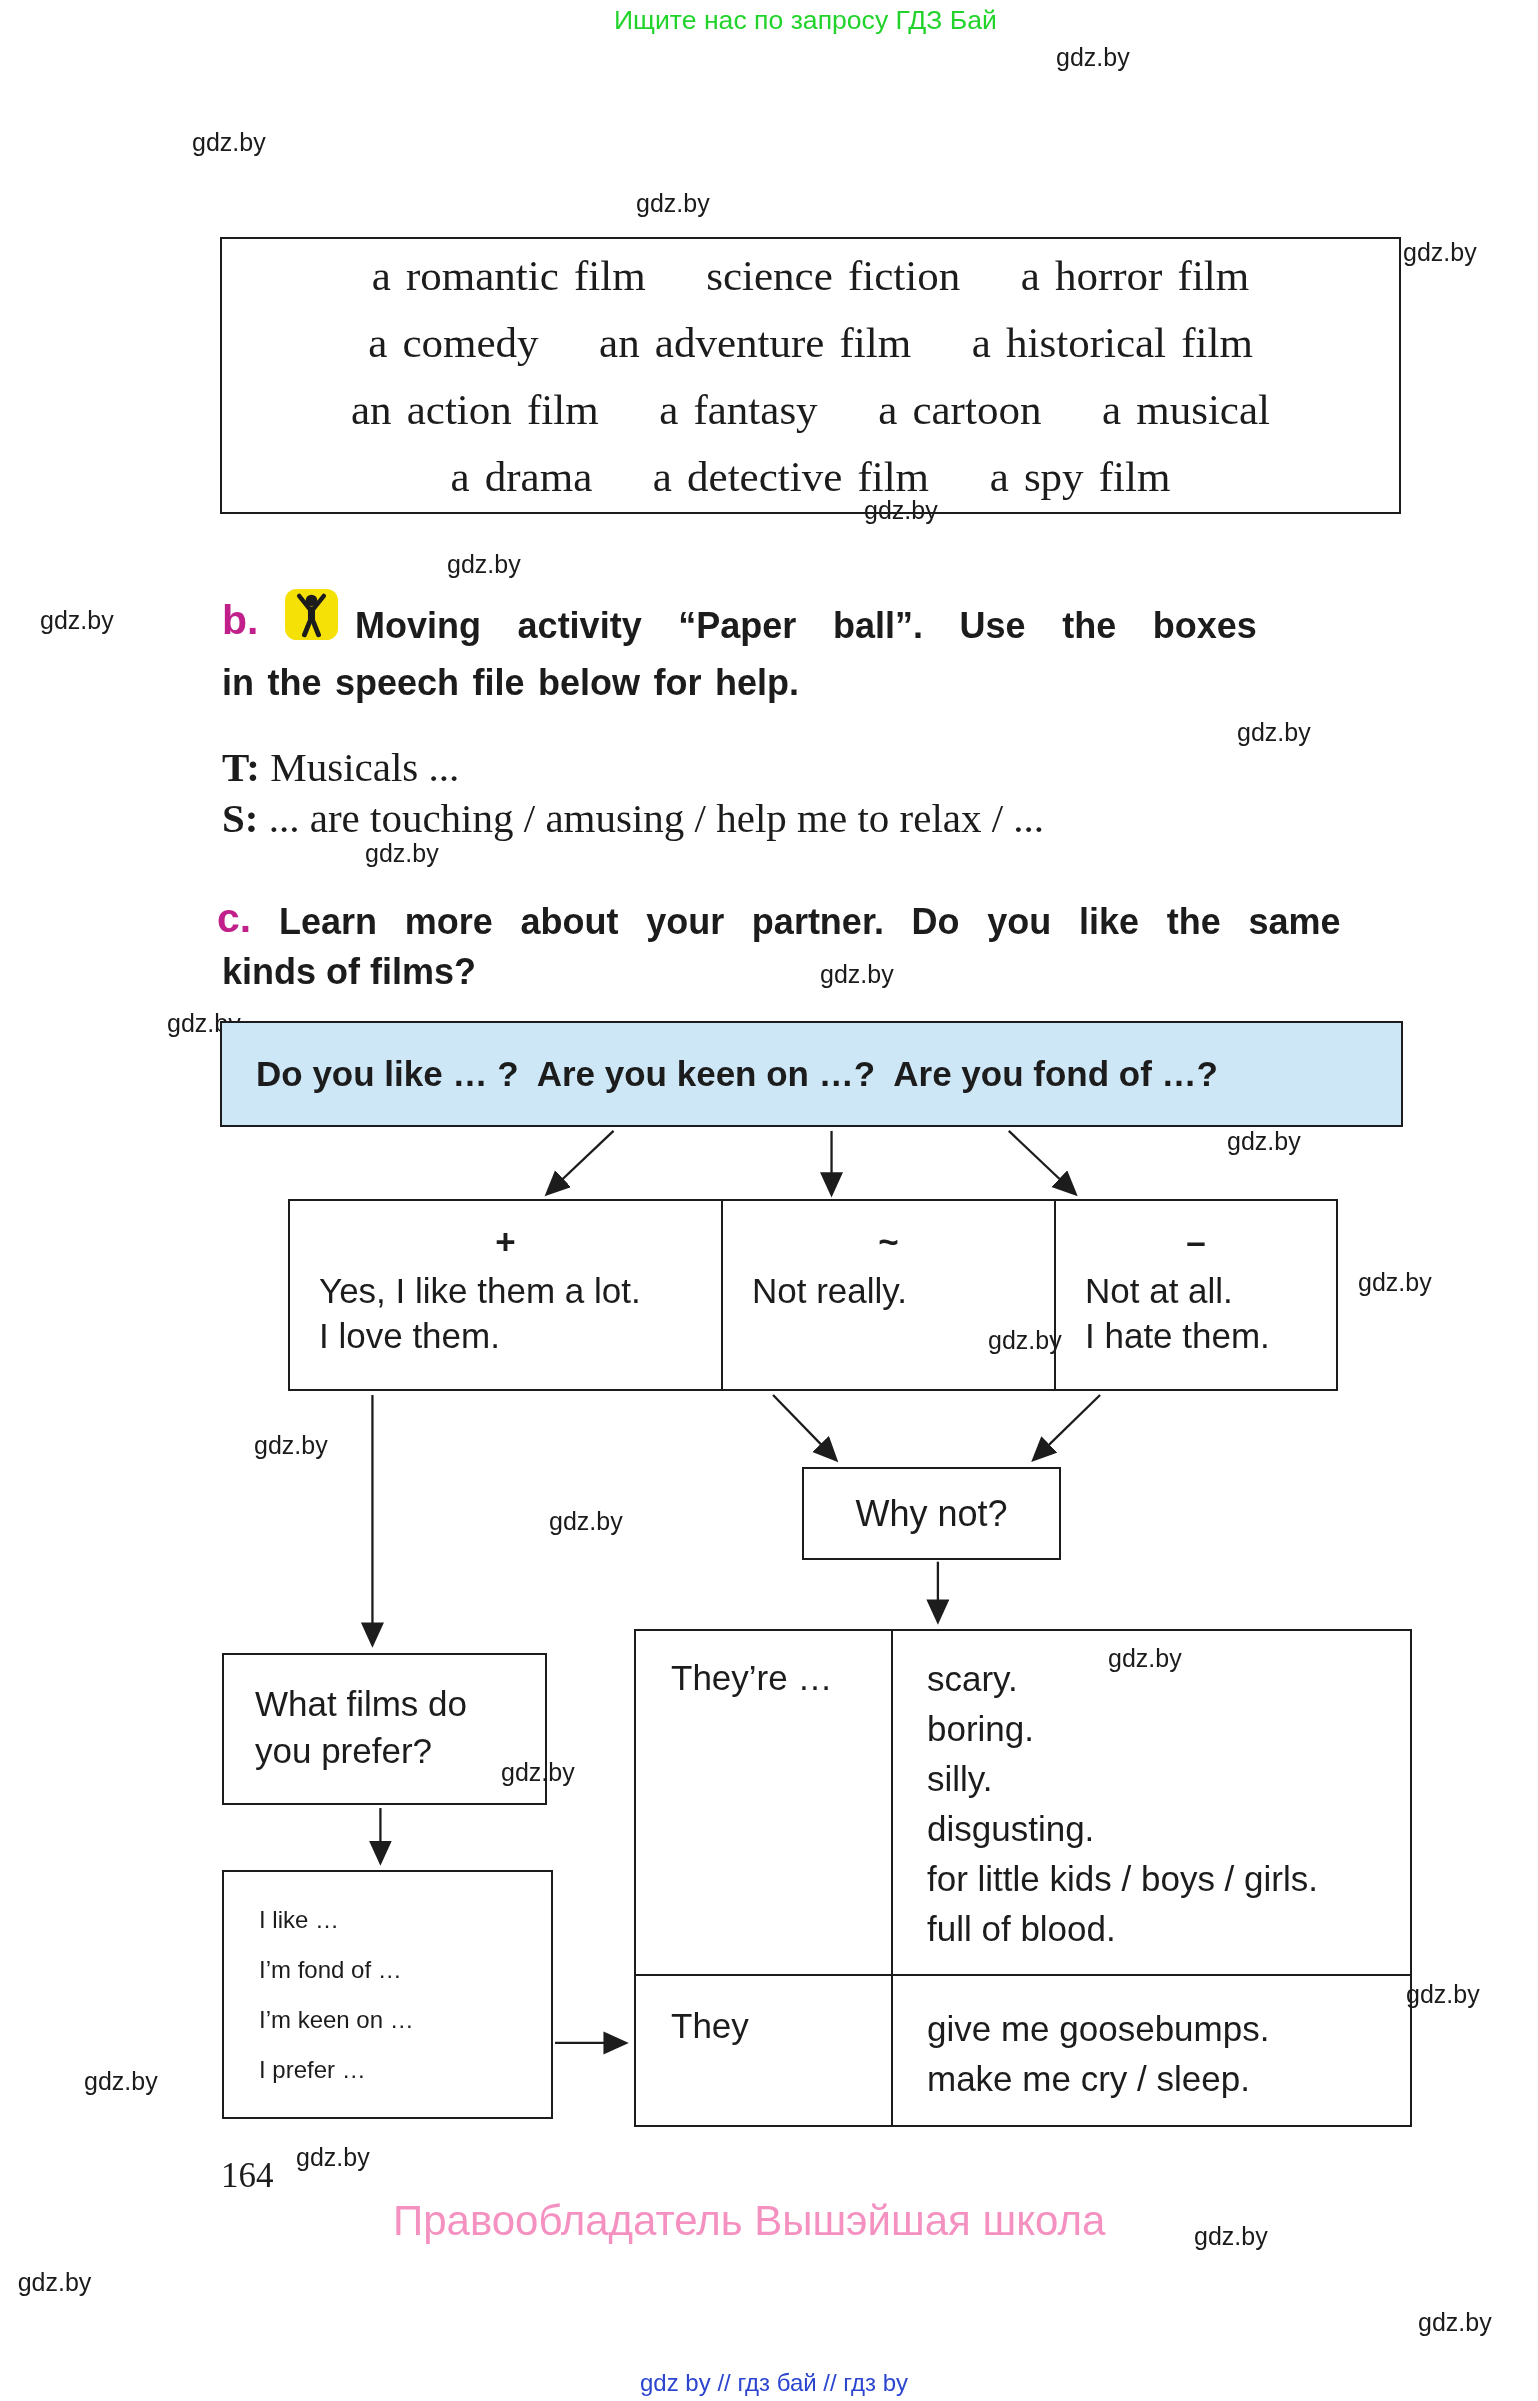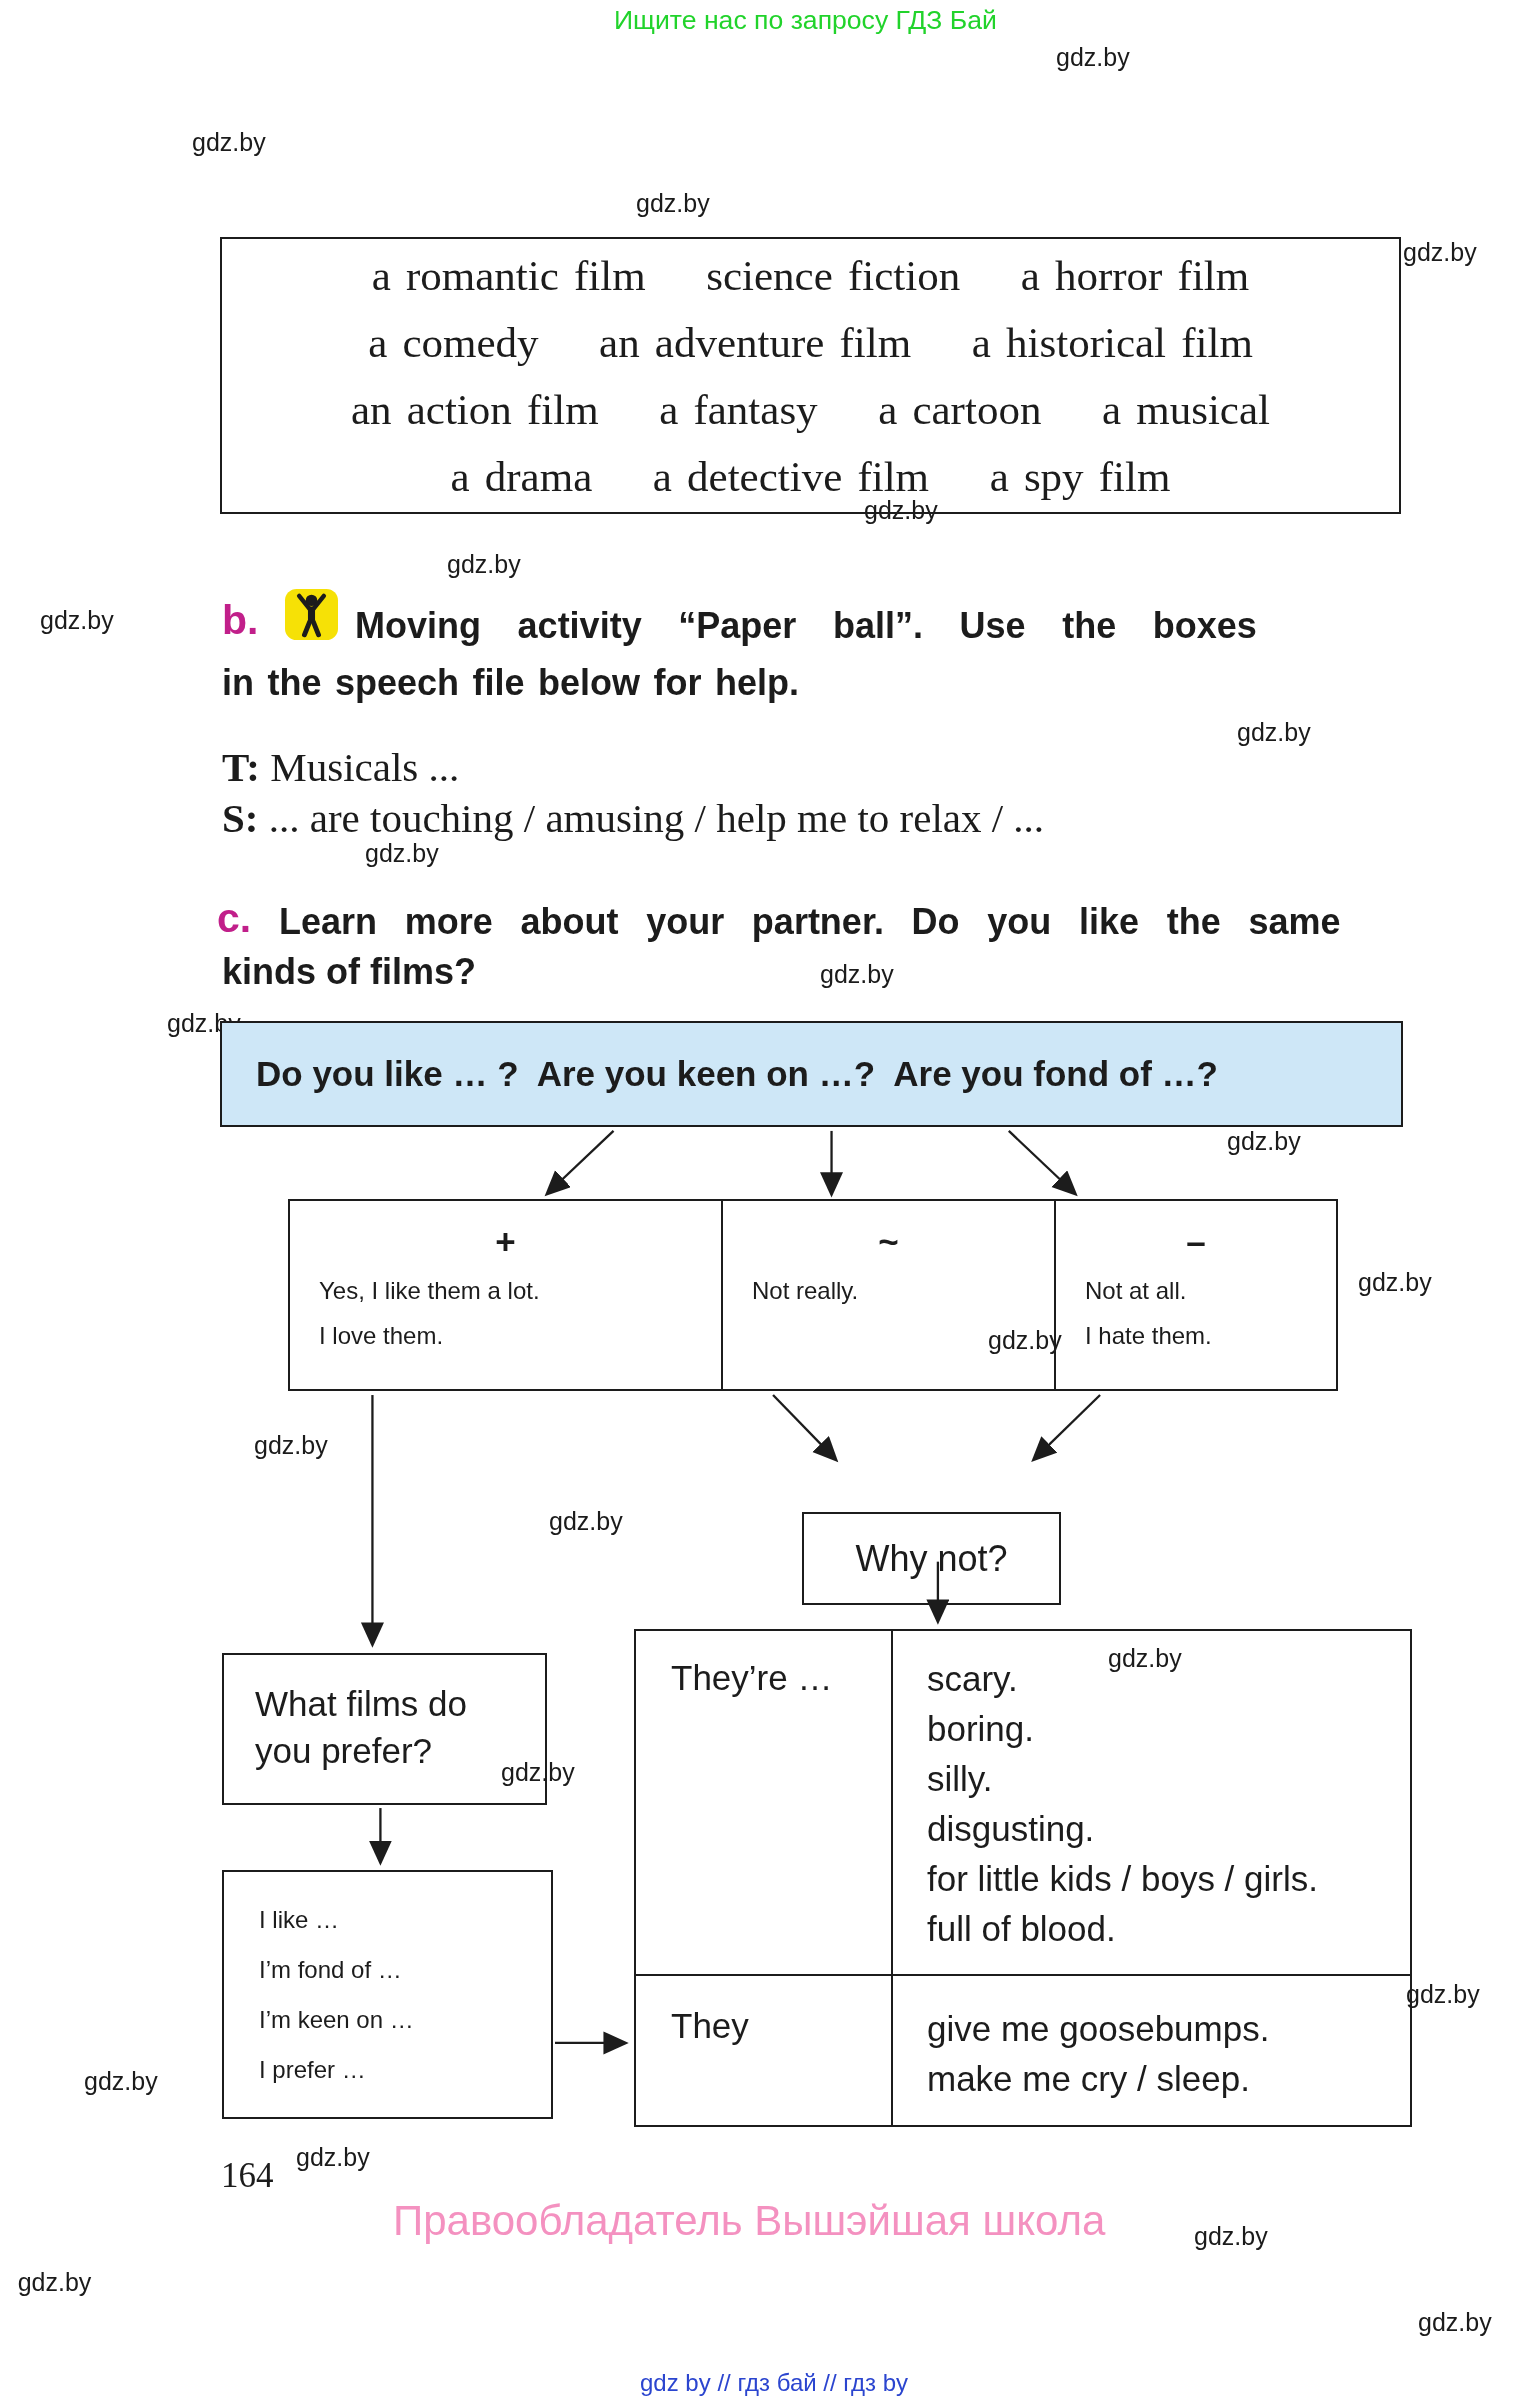--- a/index.html
+++ b/index.html
@@ -52,29 +52,28 @@
   .answers-box{
     left:288px;top:1199px;width:1050px;height:192px;
     border:2.7px solid #1c1c1c;box-sizing:border-box;
     display:flex;
   }
   .answer-cell{box-sizing:border-box;padding-top:21px;}
   .answer-cell .sym{
     text-align:center;font-size:35px;font-weight:bold;height:46px;line-height:39px;
   }
   .answer-cell .ln{
-    padding-left:29px;font-size:24px;line-height:45px;white-space:nowrap;
+    padding-left:29px;font-size:35px;line-height:45px;white-space:nowrap;
   }
   .cell-sep{border-right:2.7px solid #1c1c1c;}
   .whynot-box{
     left:802px;top:1467px;width:259px;height:93px;
     border:2.7px solid #1c1c1c;box-sizing:border-box;
     display:flex;align-items:center;justify-content:center;
     font-size:36px;
-    margin-top:45px;
   }
   .prefer-box{
     left:222px;top:1653px;width:325px;height:152px;
     border:2.7px solid #1c1c1c;box-sizing:border-box;
     padding:25px 0 8px 31px;font-size:35px;line-height:47px;
   }
   .like-box{
     left:222px;top:1870px;width:331px;height:249px;
     border:2.7px solid #1c1c1c;box-sizing:border-box;
     padding:23px 0 0 35px;font-size:24px;line-height:50px;

